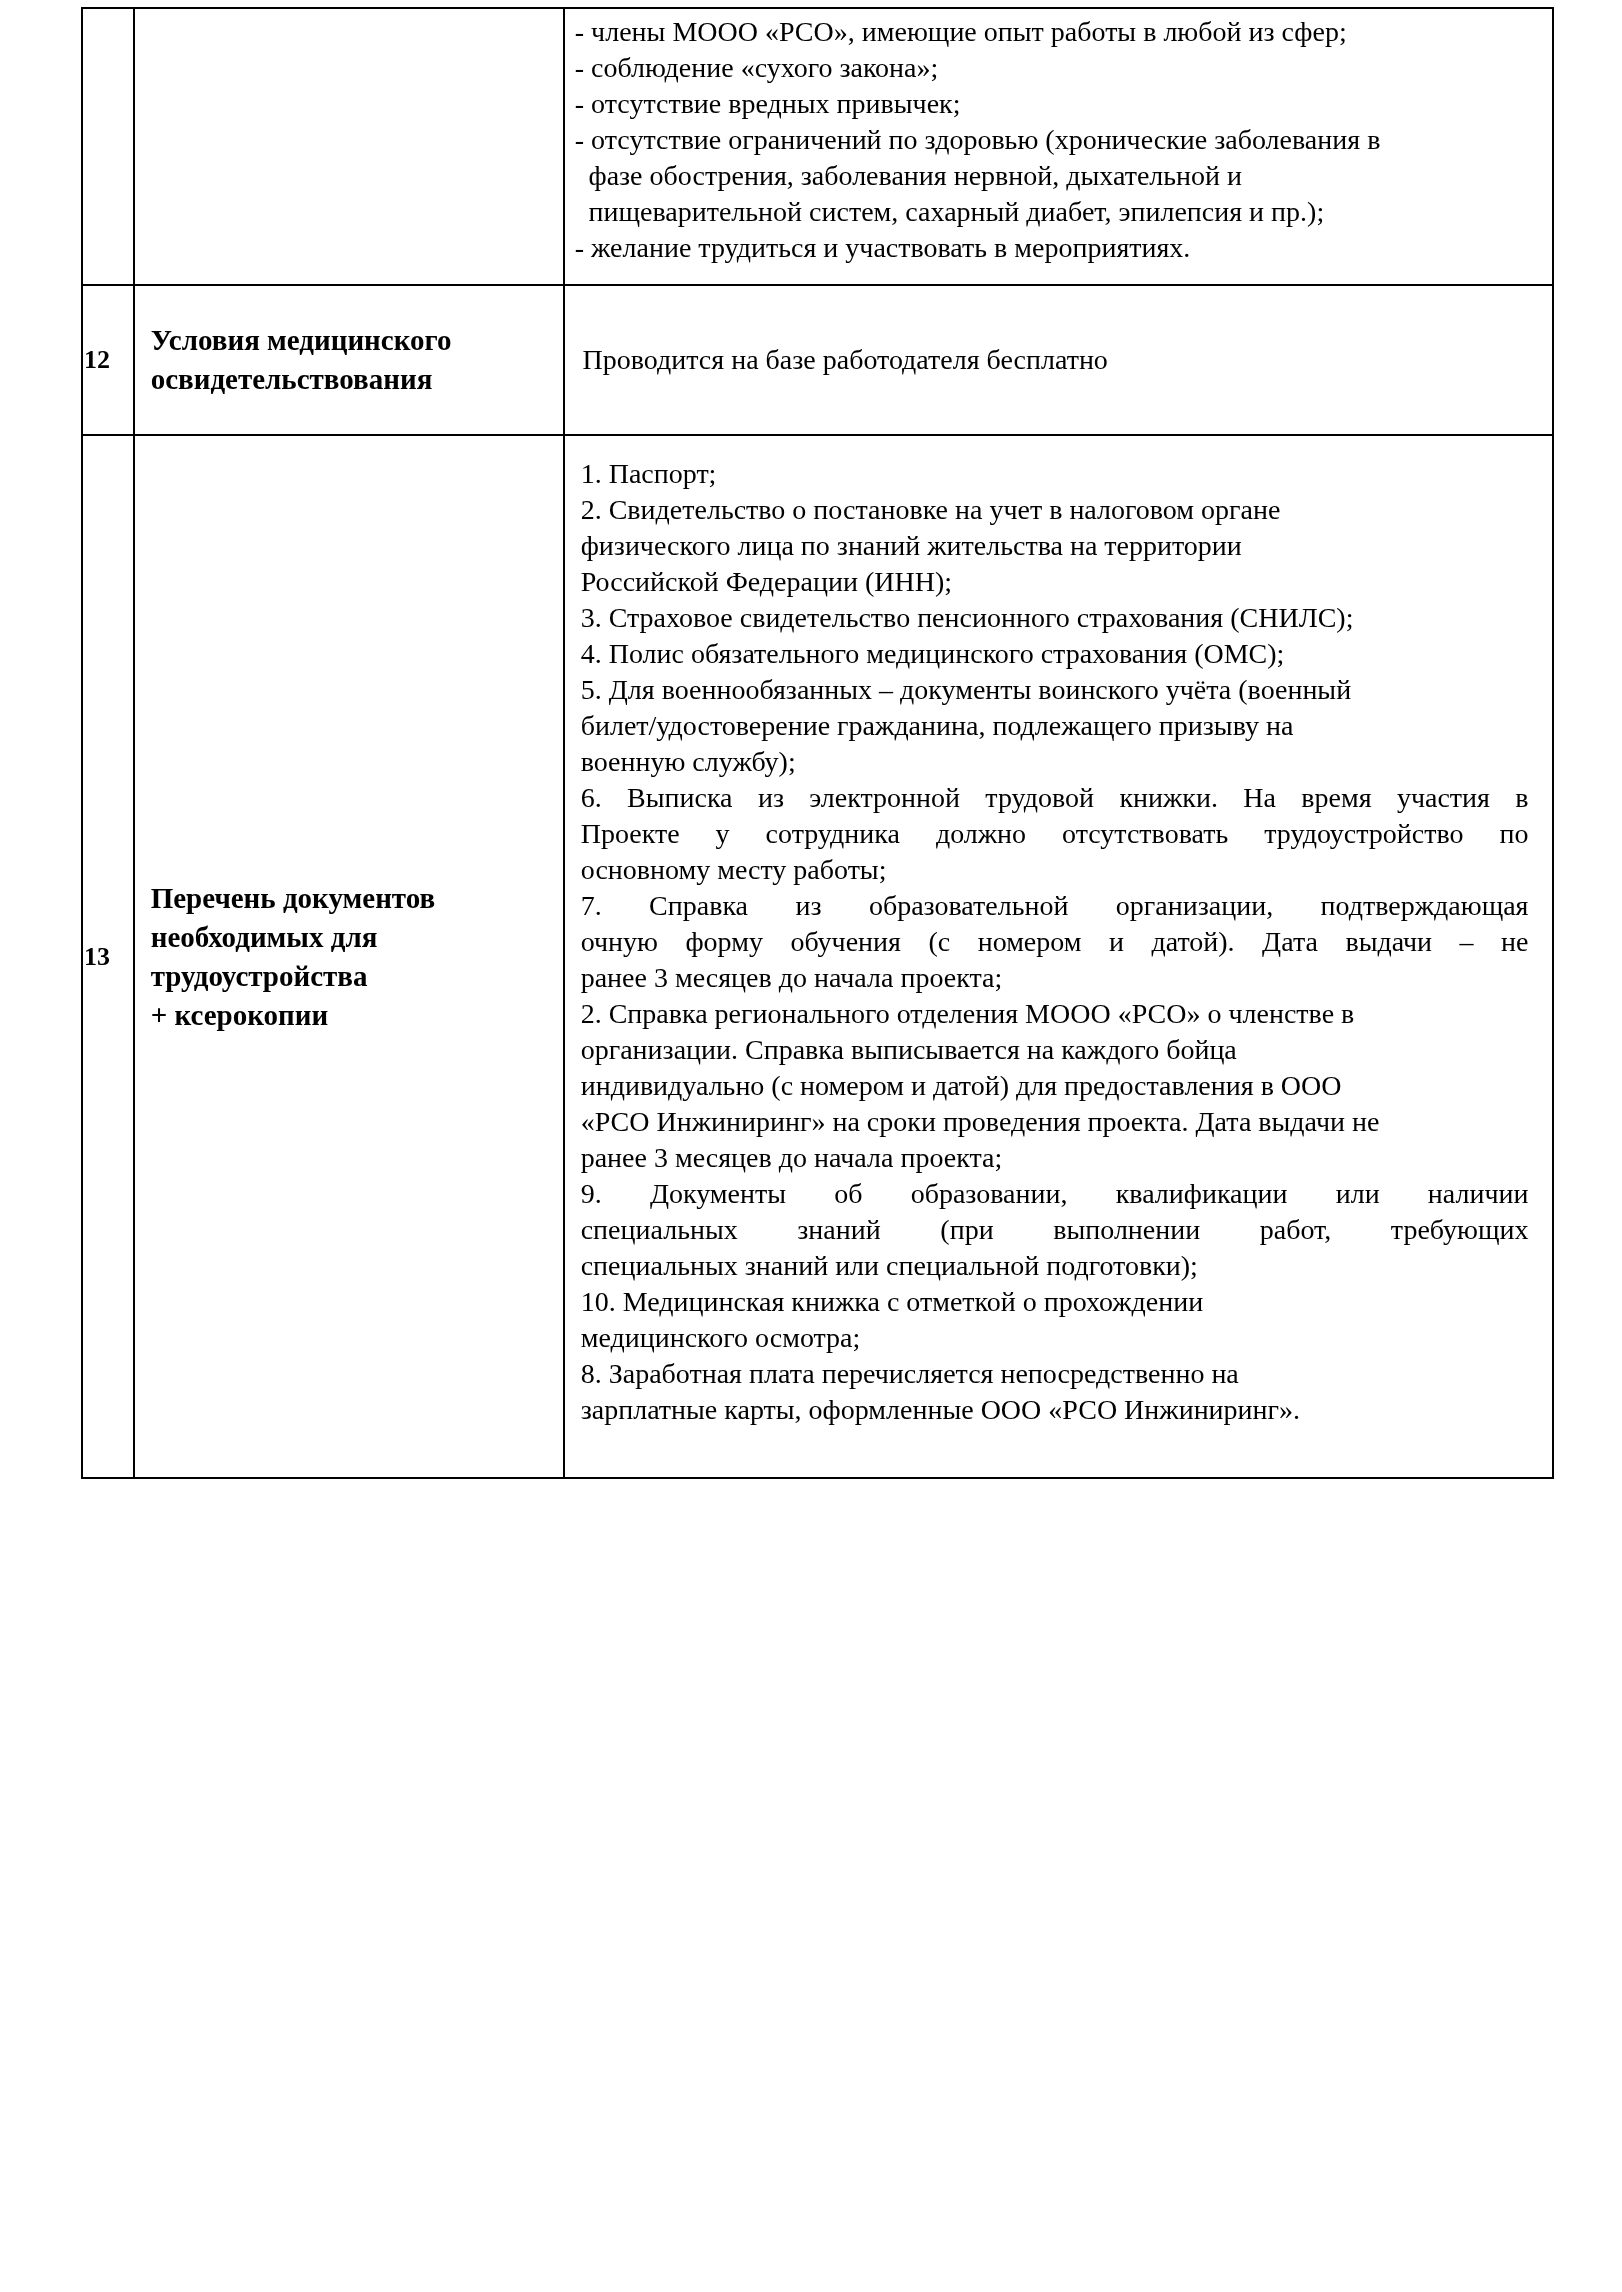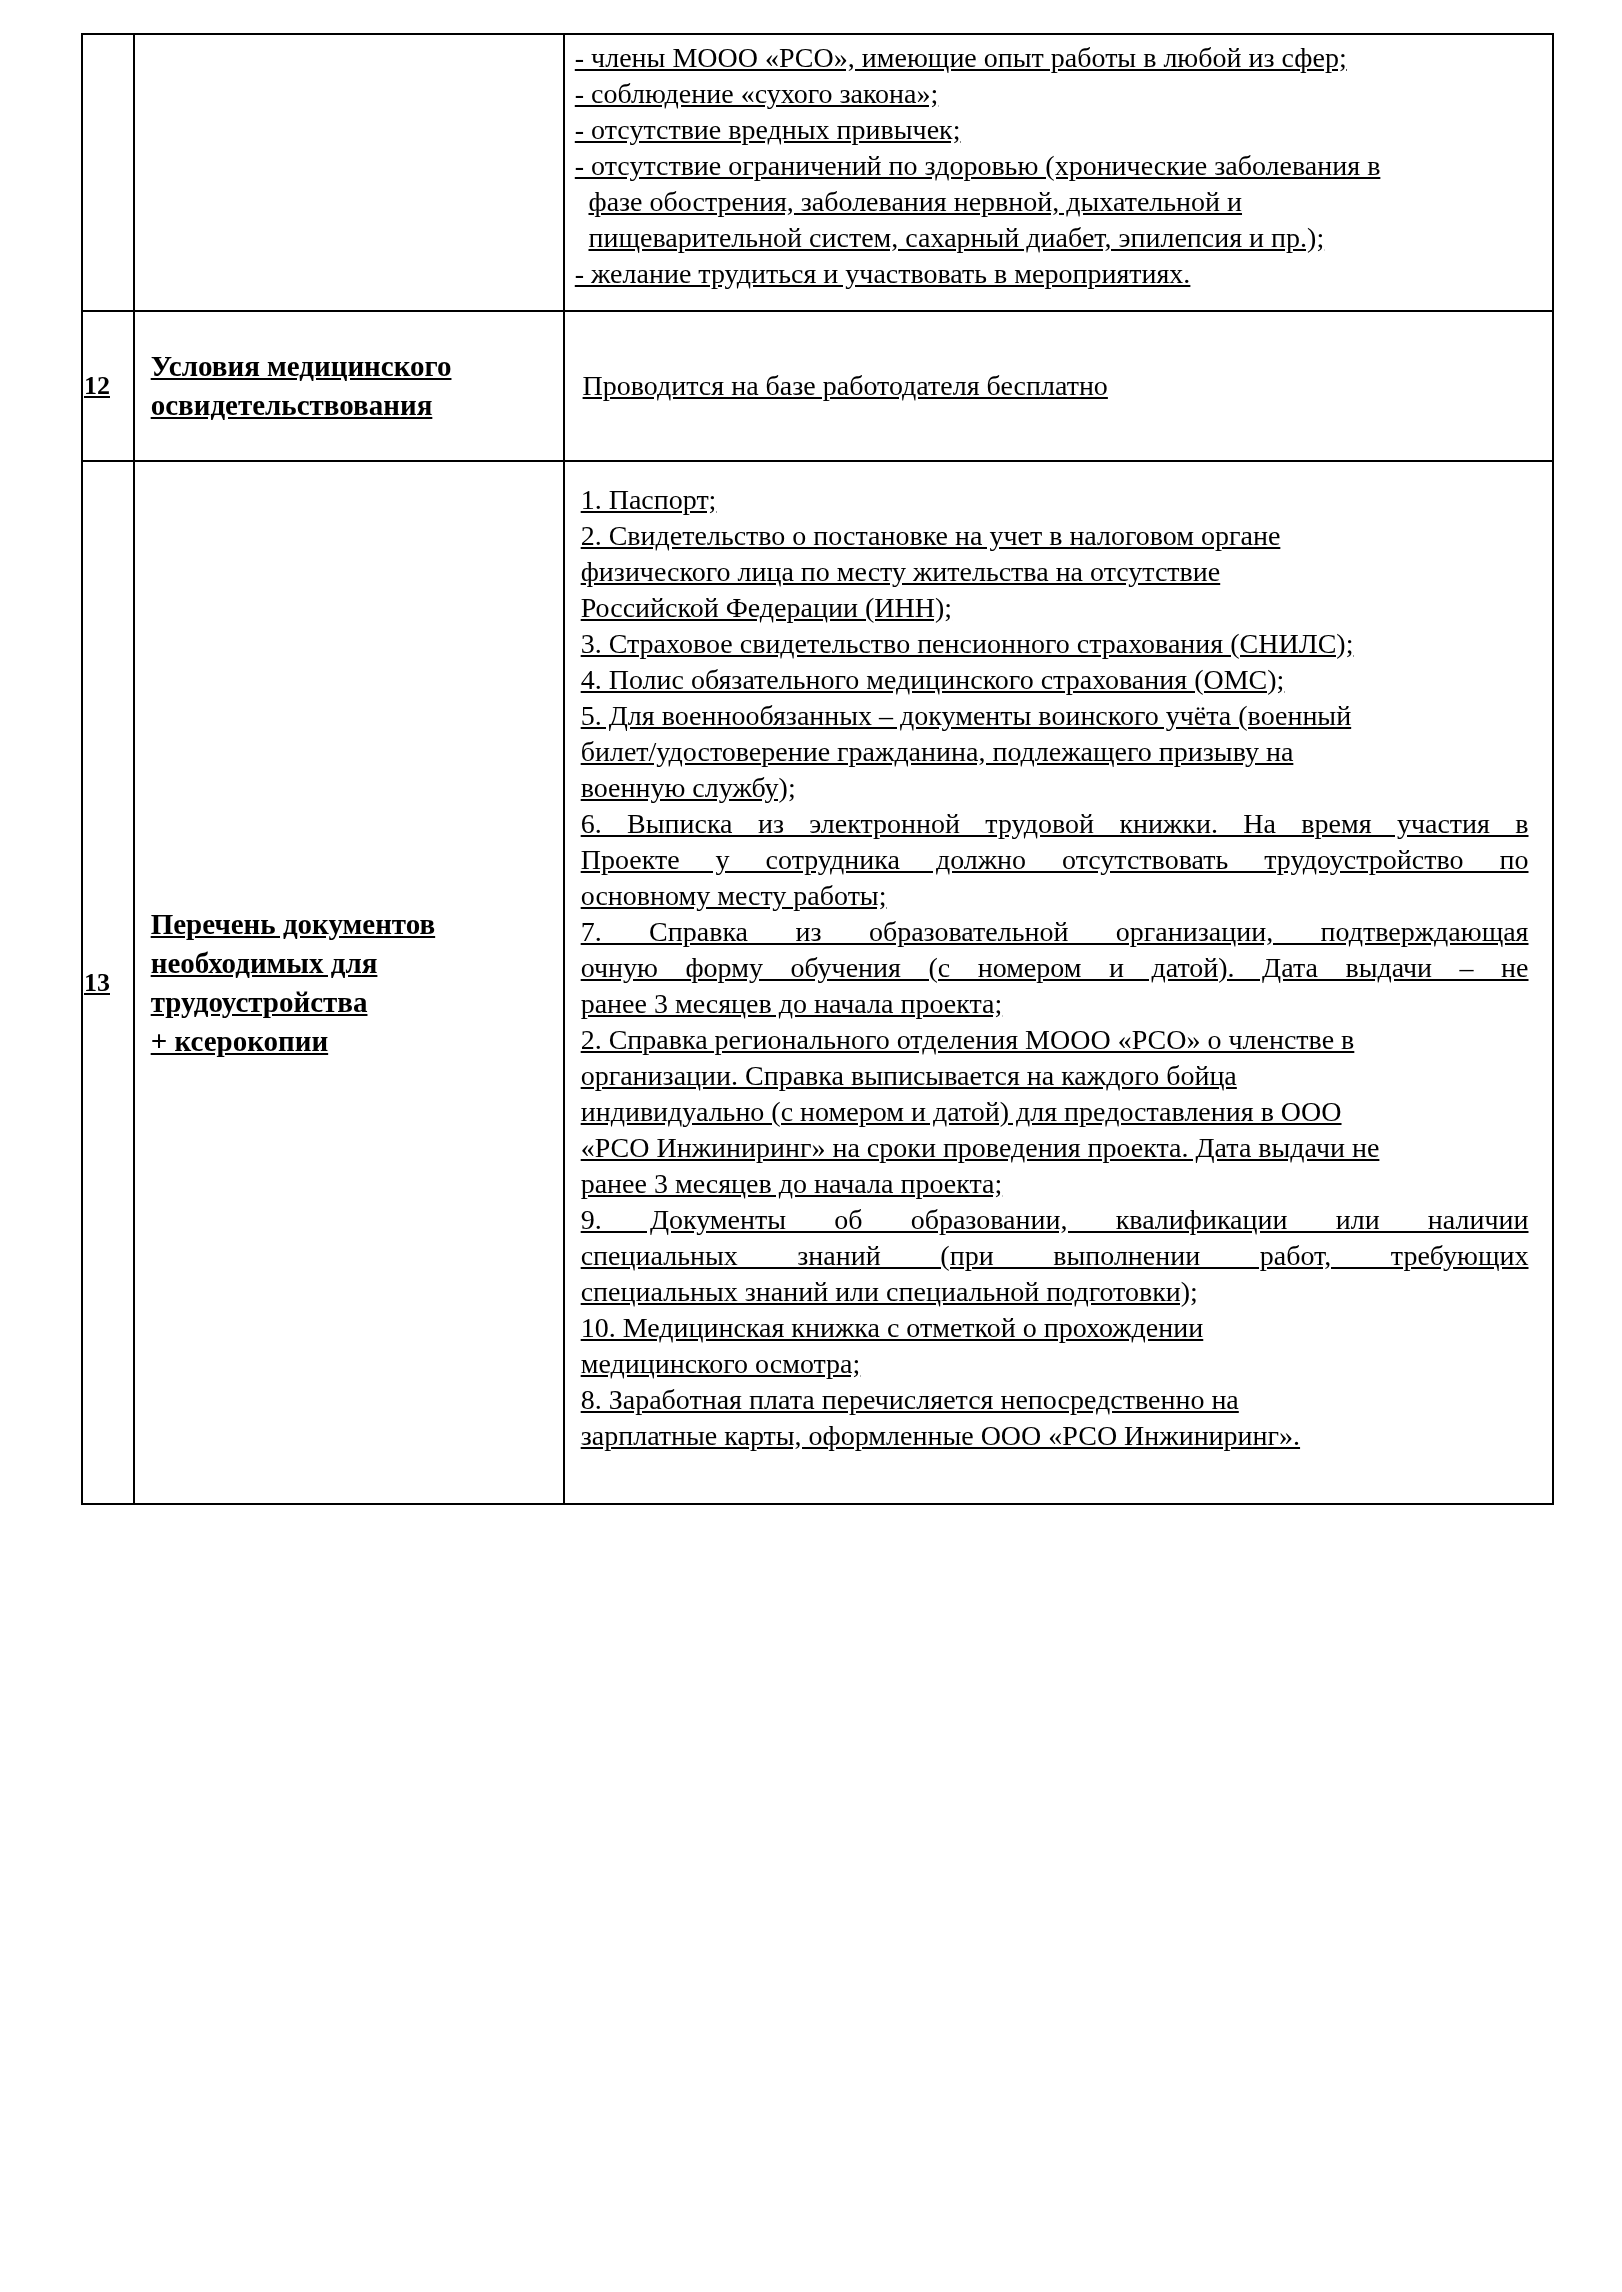--- a/index.html
+++ b/index.html
@@ -8,25 +8,24 @@
     width: 1622px;
     height: 2293px;
     background: #ffffff;
     color: #000000;
     font-family: "Liberation Serif", "DejaVu Serif", serif;
     overflow: hidden;
   }
   table.doc-table {
     position: absolute;
     left: 81px;
-    top: 33px;
+    top: 7px;
     width: 1471px;
     border-collapse: collapse;
     table-layout: fixed;
-    text-decoration: underline;
   }
   td.cell {
     border: 2.9px solid #000000;
     vertical-align: middle;
     overflow: hidden;
   }
   tr.row-cont  { height: 277px; }
   tr.row-12    { height: 150px; }
   tr.row-13    { height: 1043px; }
 
@@ -116,21 +115,21 @@
             <div class="line">необходимых для</div>
             <div class="line">трудоустройства</div>
             <div class="line">+ ксерокопии</div>
           </td>
         <td class="cell content">
             <div class="item">
               <div class="line">1. Паспорт;</div>
             </div>
             <div class="item">
               <div class="line">2. Свидетельство о постановке на учет в налоговом органе</div>
-              <div class="line">физического лица по месту жительства на отсутствие</div>
+              <div class="line">физического лица по знаний жительства на территории</div>
               <div class="line">Российской Федерации (ИНН);</div>
             </div>
             <div class="item">
               <div class="line">3. Страховое свидетельство пенсионного страхования (СНИЛС);</div>
             </div>
             <div class="item">
               <div class="line">4. Полис обязательного медицинского страхования (ОМС);</div>
             </div>
             <div class="item">
               <div class="line">5. Для военнообязанных – документы воинского учёта (военный</div>

